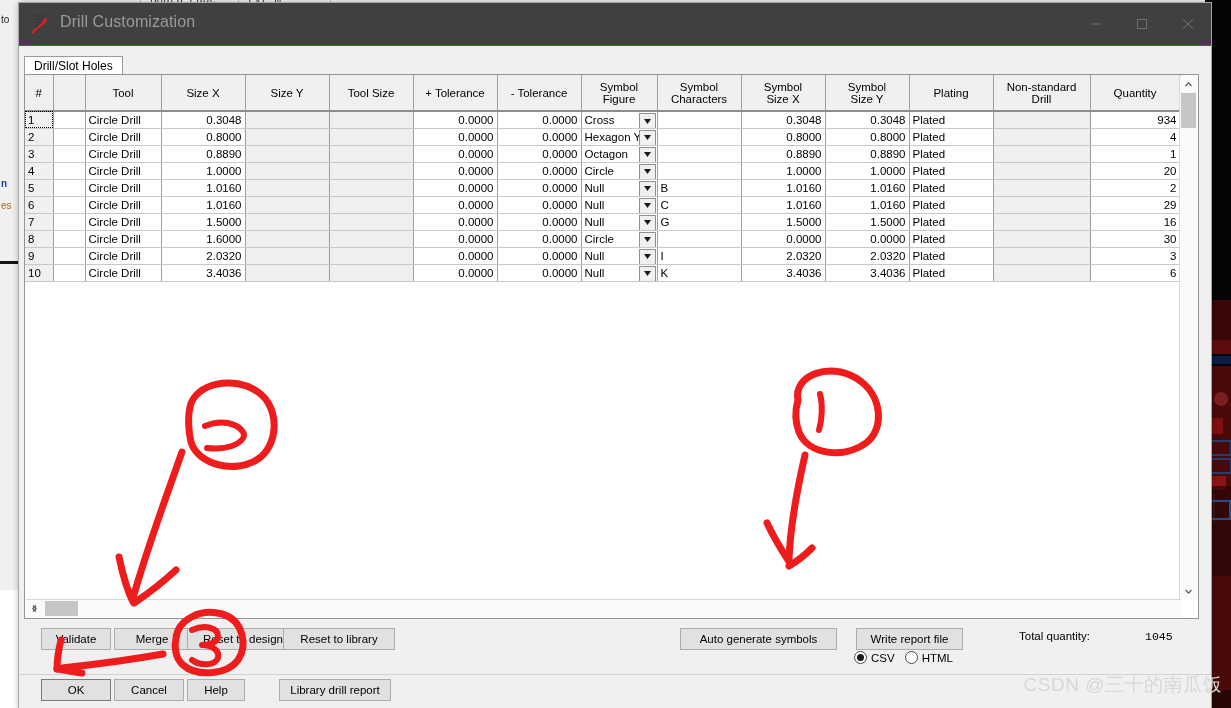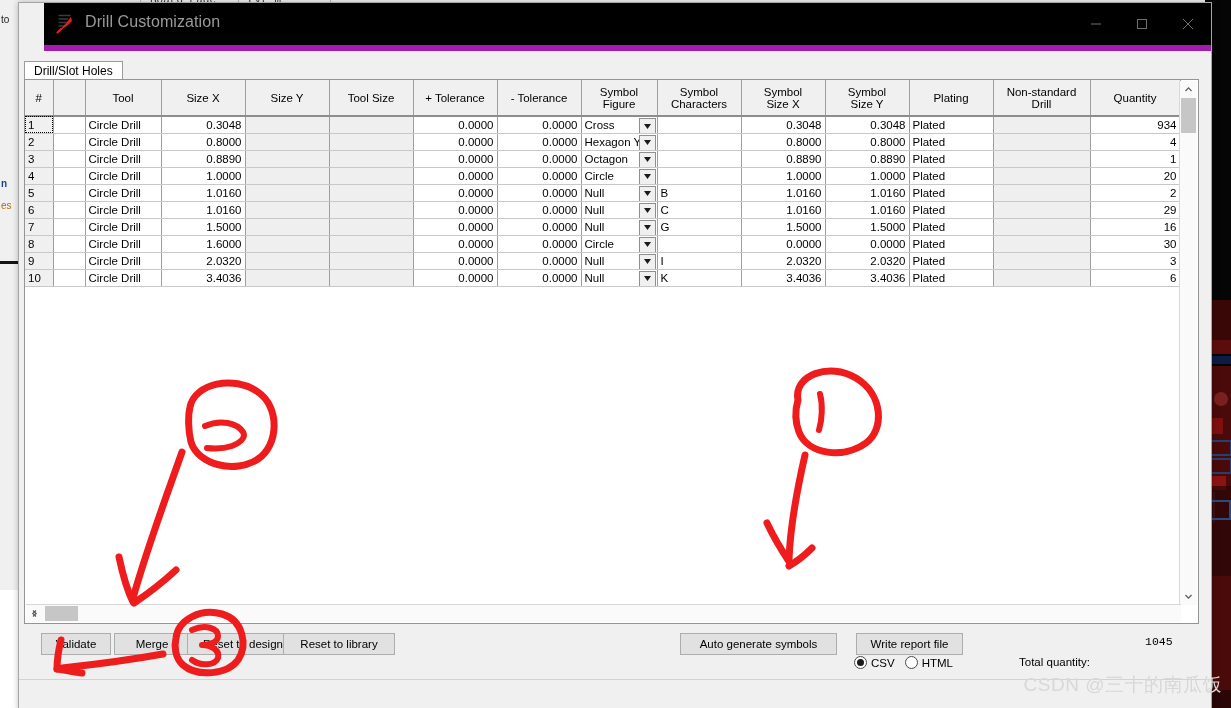--- a/index.html
+++ b/index.html
@@ -25,21 +25,21 @@
 
   .bg-pcb{position:absolute;right:0;top:0;width:26px;height:708px;background:#050505;overflow:hidden;}
   .pcbrect{position:absolute;}
 
   
   #dialog{
     position:absolute;left:18px;top:2px;width:1192px;height:706px;
     background:#f0f0f0;border:1px solid #a6a6a6;
     box-shadow:0 0 6px rgba(0,0,0,.25);
   }
-  .titlebar{position:relative;height:42px;background:#000000;border-bottom:6px solid #a21caf;margin-left:25px;}
+  .titlebar{position:relative;height:42px;background:#404040;border-bottom:1px solid #a21caf;}
   .titlebar .app-icon{position:absolute;left:9px;top:9px;width:24px;height:24px;}
   .titlebar .title{position:absolute;left:41px;top:10px;font-size:16px;color:#9a9a9a;letter-spacing:.1px;}
   .wbtns{position:absolute;right:0;top:0;height:42px;display:flex;}
   .wbtn{width:46px;height:42px;display:flex;align-items:center;justify-content:center;color:#6f6f6f;}
 
   .dlgbody{position:relative;height:663px;background:#f0f0f0;}
 
   
   .tabstrip{position:absolute;left:5px;top:10px;width:1175px;height:19px;padding-left:32px;}
   .tab{position:absolute;left:0;top:0;height:19px;padding:0 9px;line-height:19px;font-size:12px;color:#000;
@@ -478,24 +478,30 @@
       <div class="btn" style="left:661px;top:4px;width:157px;">Auto generate symbols</div>
       <div class="btn" style="left:837px;top:4px;width:107px;">Write report file</div>
 
       <div class="radio-row" style="left:835px;top:27px;">
         <span class="radio on"></span>
         <span>CSV</span>
         <span class="radio" style="margin-left:6px;"></span>
         <span>HTML</span>
       </div>
 
-      <div class="lbl" style="left:1000px;top:6px;margin-top:21px;">Total quantity:</div>
+      <div class="lbl" style="left:1000px;top:6px;">Total quantity:</div>
       <div class="lbl" style="left:1126px;top:6px;font-family:Liberation Mono, monospace;">1045</div>
     </div>
 
+    <div class="btnrow2">
+      <div class="btn default" style="left:22px;top:4px;width:70px;">OK</div>
+      <div class="btn" style="left:95px;top:4px;width:70px;">Cancel</div>
+      <div class="btn" style="left:168px;top:4px;width:58px;">Help</div>
+      <div class="btn" style="left:260px;top:4px;width:112px;">Library drill report</div>
+    </div>
 
   </div>
 </div>
 
 <div class="watermark">CSDN @三十的南瓜饭</div>
 
 <svg id="annos" viewBox="0 0 1231 708">
   <g fill="none" stroke="#ee1c1c" stroke-width="7" stroke-linecap="round" stroke-linejoin="round">
 
     <path d="M798 400 C793 375 830 362 856 378 C884 395 884 430 866 443 C844 459 808 455 799 432 C794 419 796 407 798 400 Z"></path>

